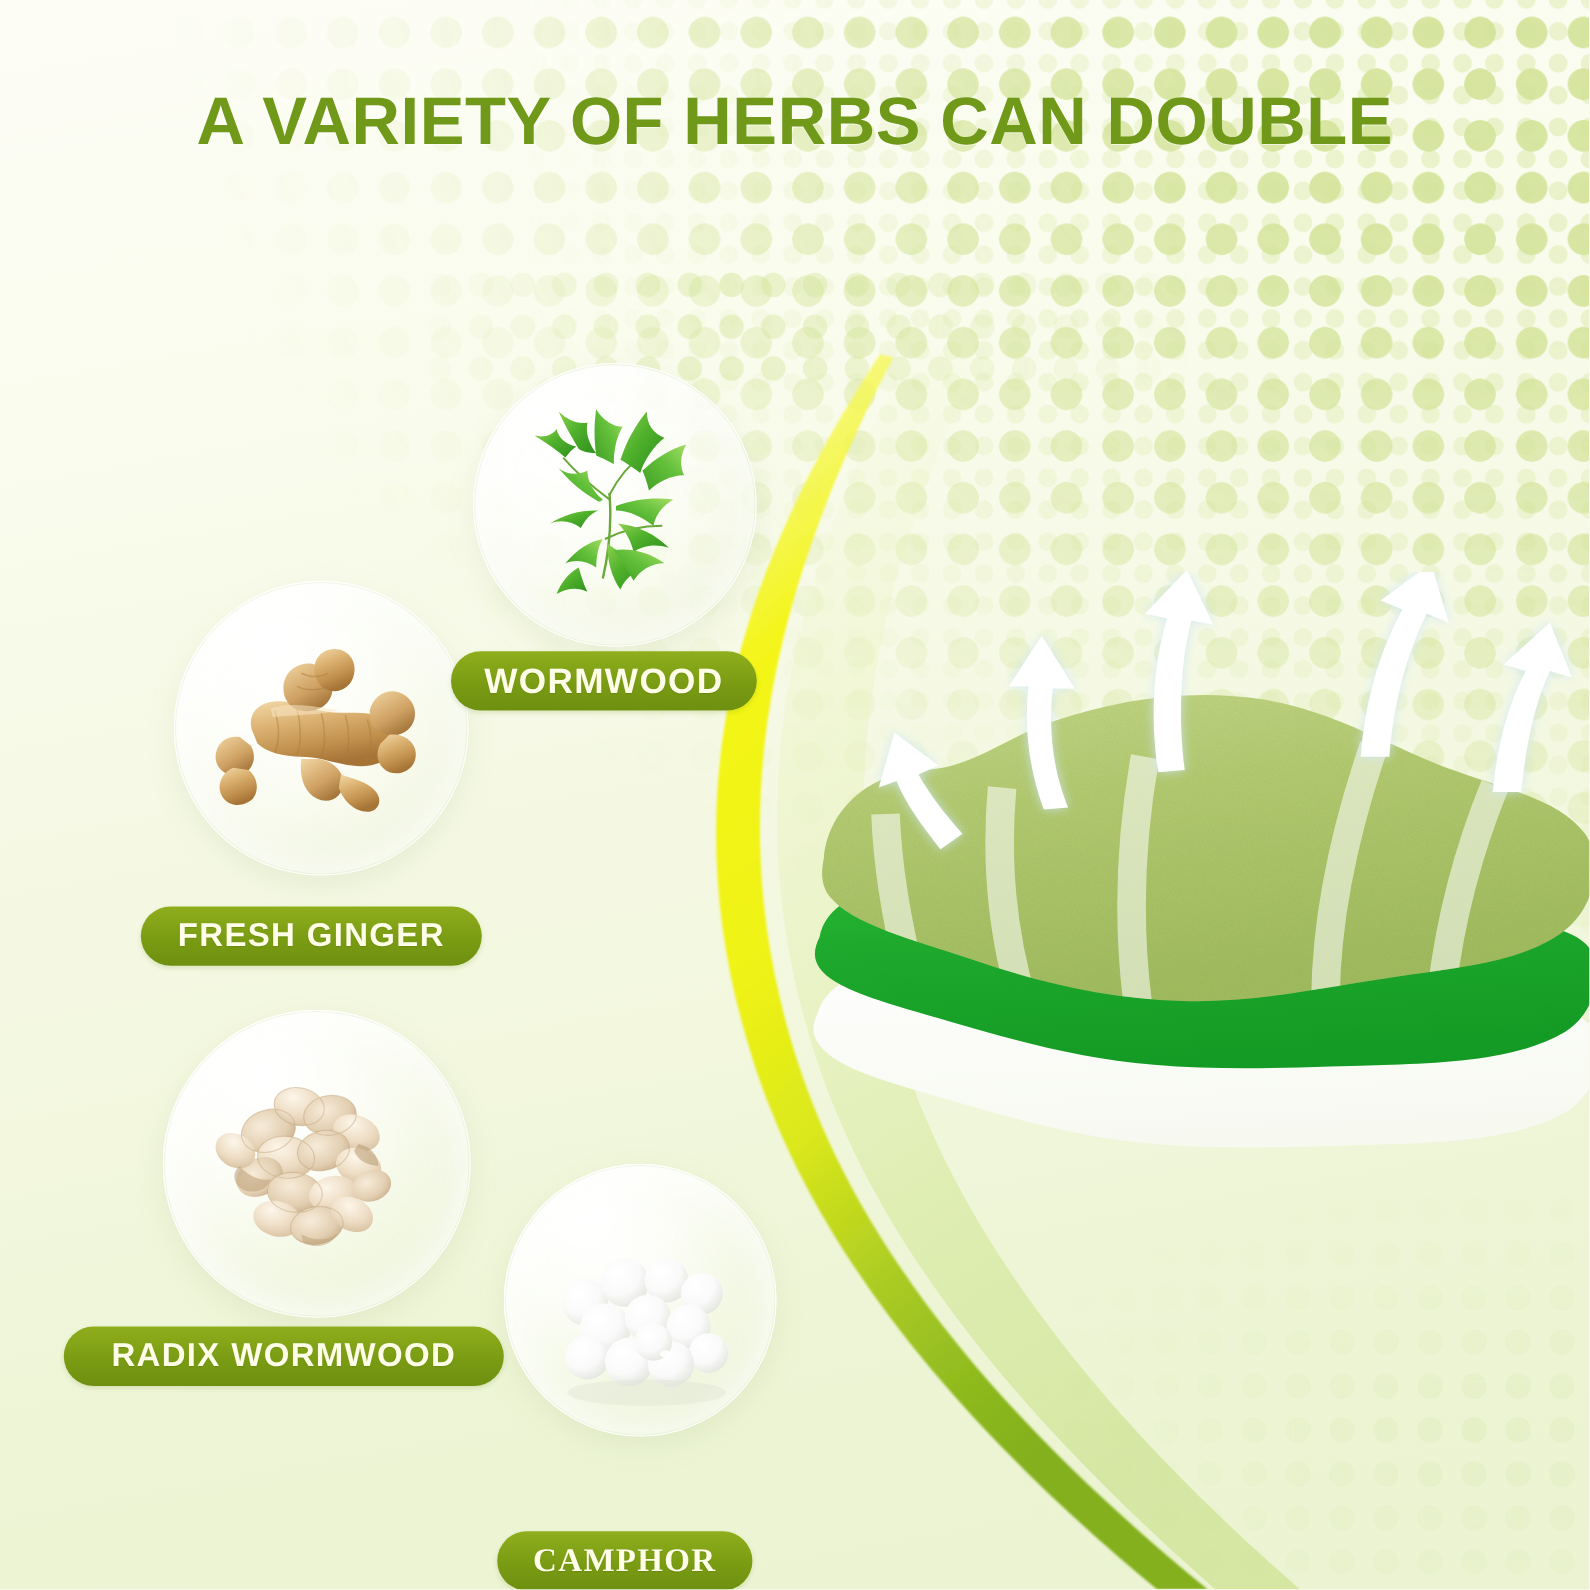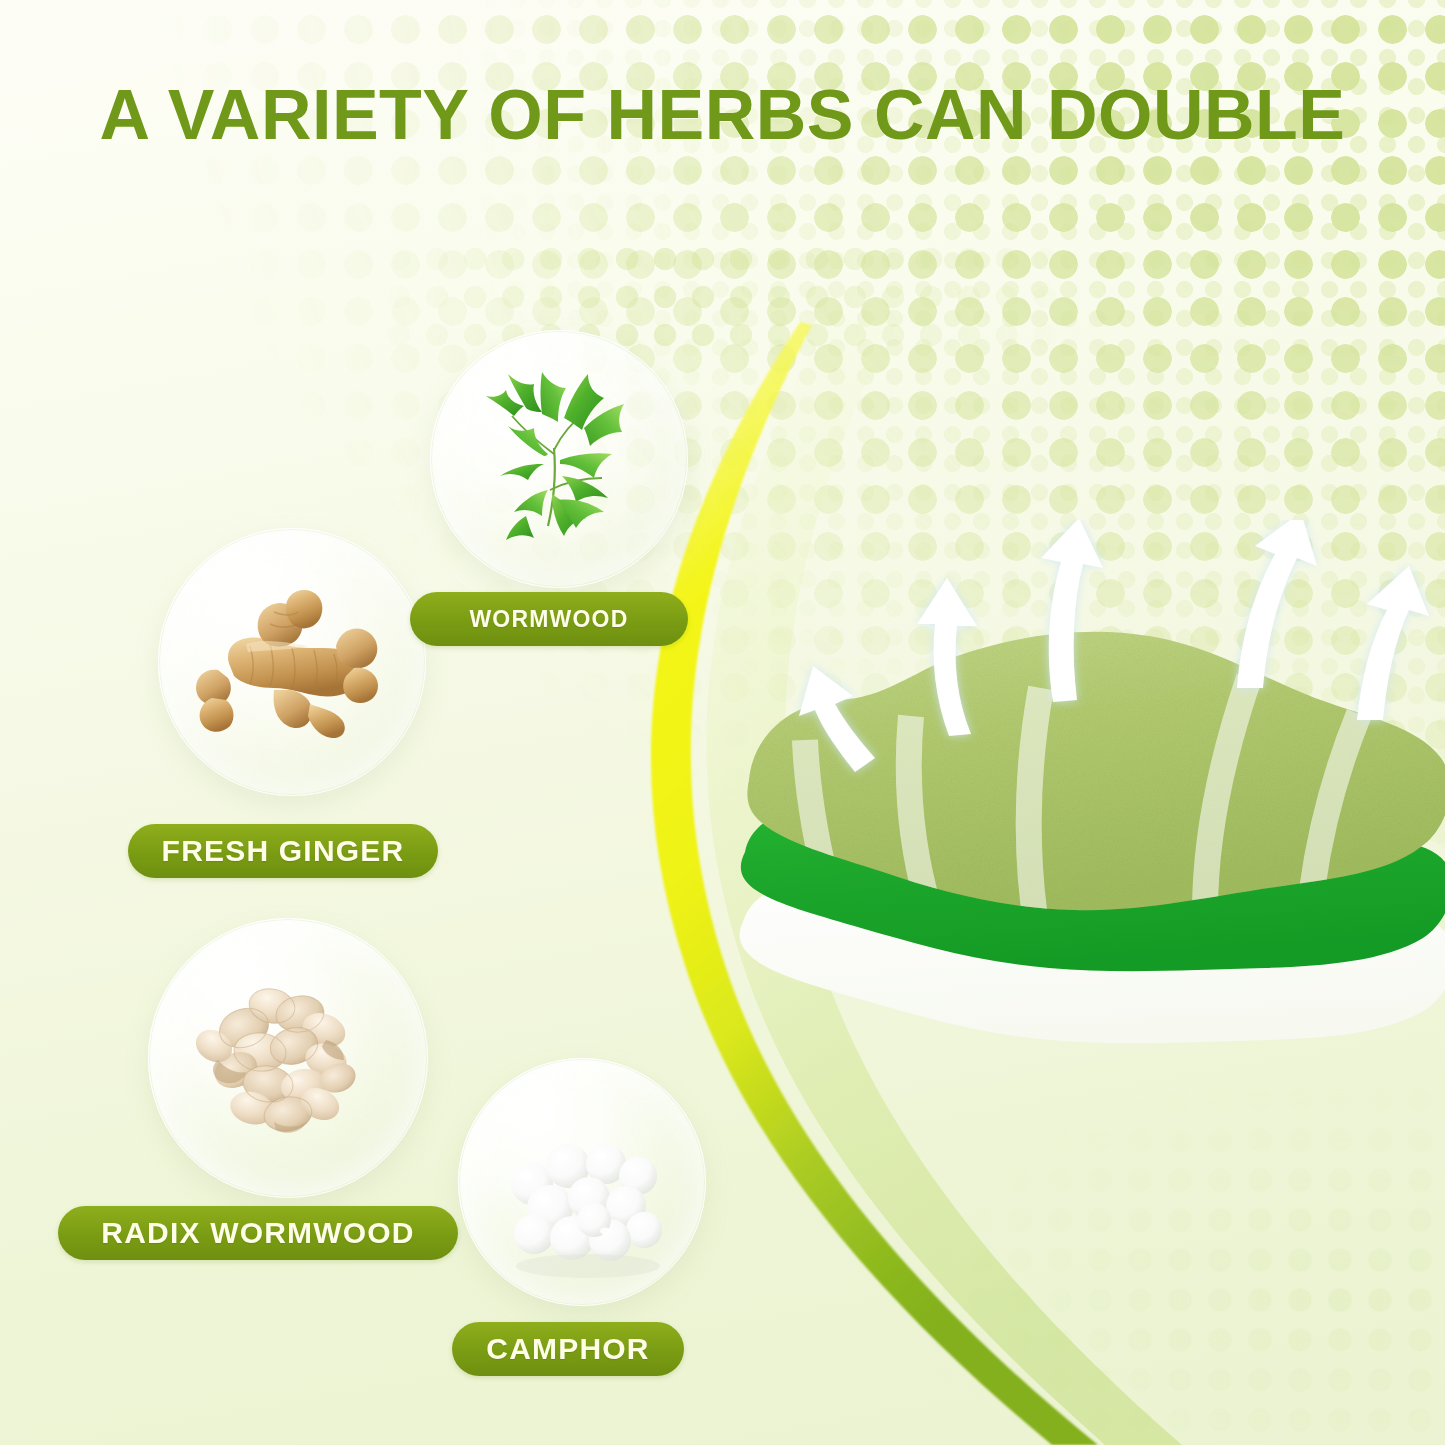--- a/index.html
+++ b/index.html
@@ -66,21 +66,21 @@
 
   
   .title-wrap {
     position:absolute;
     left:0; right:0; top:76px;
     text-align:center;
     z-index:6;
     padding:0 40px;
   }
   .title-line {
-    font-size:70px;
+    font-size:61px;
     font-weight:bold;
     letter-spacing:.5px;
     line-height:1.12;
     color:#70991a;
     white-space:nowrap;
     text-shadow: 0 1px 0 rgba(255,255,255,.6);
   }
 
   
   .curve-svg {
@@ -149,24 +149,24 @@
     color:#fdfde8;
     font-weight:bold;
     border-radius:999px;
     display:flex;
     align-items:center;
     justify-content:center;
     letter-spacing:1.2px;
     box-shadow: 0 2px 5px rgba(110,140,20,.20);
     text-shadow: 0 1px 1px rgba(80,105,10,.30);
   }
-  #pill-wormwood { left:410px; top:592px;  width:278px; height:54px; font-size:23px; }
+  #pill-wormwood { left:410px; top:592px;  width:278px; height:54px; font-size:32px; }
   #pill-ginger   { left:128px; top:824px;  width:310px; height:54px; font-size:30px; }
   #pill-angelica { left:58px;  top:1206px; width:400px; height:54px; font-size:30px; }
-  #pill-camphor  { left:452px; top:1322px; width:232px; height:54px; font-size:30px; }
+  #pill-camphor  { left:452px; top:1392px; width:232px; height:54px; font-size:30px;font-family:Liberation Serif, serif; }
 
   
   .patch-wrap {
     position:absolute;
     left:735px; top:520px;
     width:720px; height:580px;
     z-index:4;
   }
   .patch-svg { width:100%; height:100%; display:block; }
 </style>

